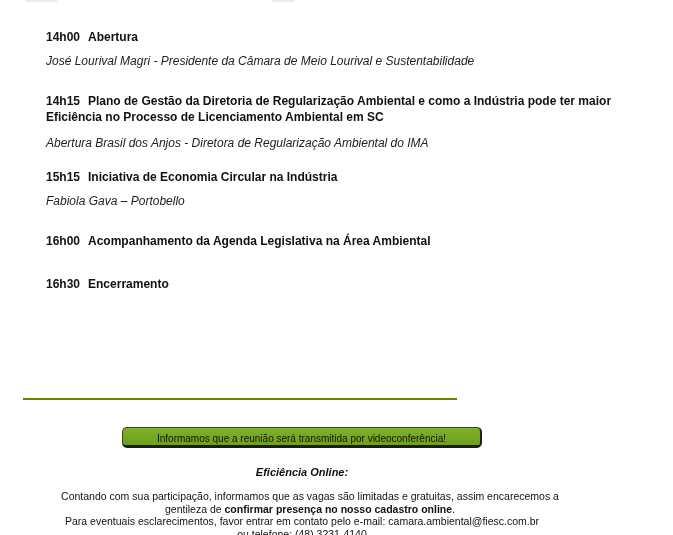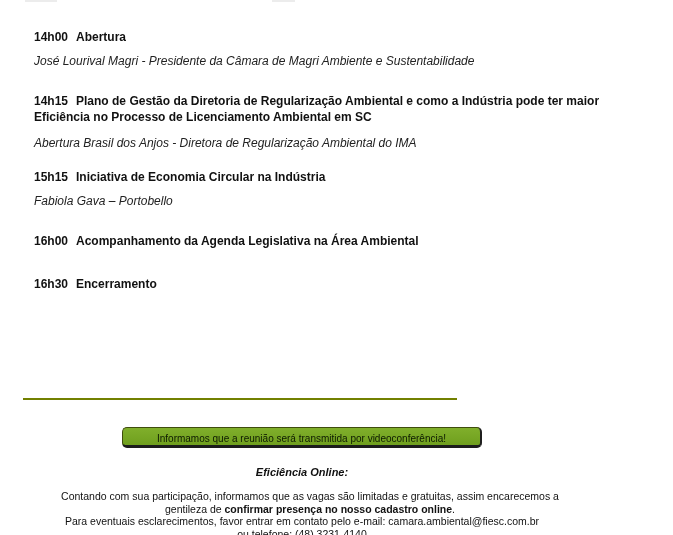--- a/index.html
+++ b/index.html
@@ -11,21 +11,21 @@
     font-family: "Liberation Sans", sans-serif;
     color: #111111;
   }
 
   
   .top-artifact { position: absolute; top: 0; height: 2px; background: #ececec; }
   .top-artifact.left  { left: 25px;  width: 32px; }
   .top-artifact.right { left: 272px; width: 23px; }
 
   
-  .agenda { position: absolute; left: 34px; top: 29px; width: 580px; }
+  .agenda { position: absolute; left: 46px; top: 29px; width: 580px; }
   .item-head {
     margin: 0;
     font-size: 12px; line-height: 16px; font-weight: bold; color: #111;
   }
   .item-head .time { margin-right: 8px; }
   .speaker {
     margin: 0;
     font-style: italic;
     font-size: 12px; line-height: 16px; color: #222;
   }
@@ -80,21 +80,21 @@
 </style>
 </head>
 <body>
 
 <div class="top-artifact left"></div>
 <div class="top-artifact right"></div>
 
 <div class="agenda">
 
   <p class="item-head"><span class="time">14h00</span><span>Abertura</span></p>
-  <p class="speaker mt8">José Lourival Magri - Presidente da Câmara de Magri Ambiente e Sustentabilidade</p>
+  <p class="speaker mt8">José Lourival Magri - Presidente da Câmara de Meio Lourival e Sustentabilidade</p>
 
   <p class="item-head mt24"><span class="time">14h15</span><span>Plano de Gestão da Diretoria de Regularização Ambiental e como a Indústria pode ter maior Eficiência no Processo de Licenciamento Ambiental em SC</span></p>
   <p class="speaker mt10">Abertura Brasil dos Anjos - Diretora de Regularização Ambiental do IMA</p>
 
   <p class="item-head mt25"><span class="time">15h15</span><span>Iniciativa de Economia Circular na Indústria</span></p>
   <p class="speaker mt8">Fabiola Gava – Portobello</p>
 
   <p class="item-head mt24"><span class="time">16h00</span><span>Acompanhamento da Agenda Legislativa na Área Ambiental</span></p>
 
 

